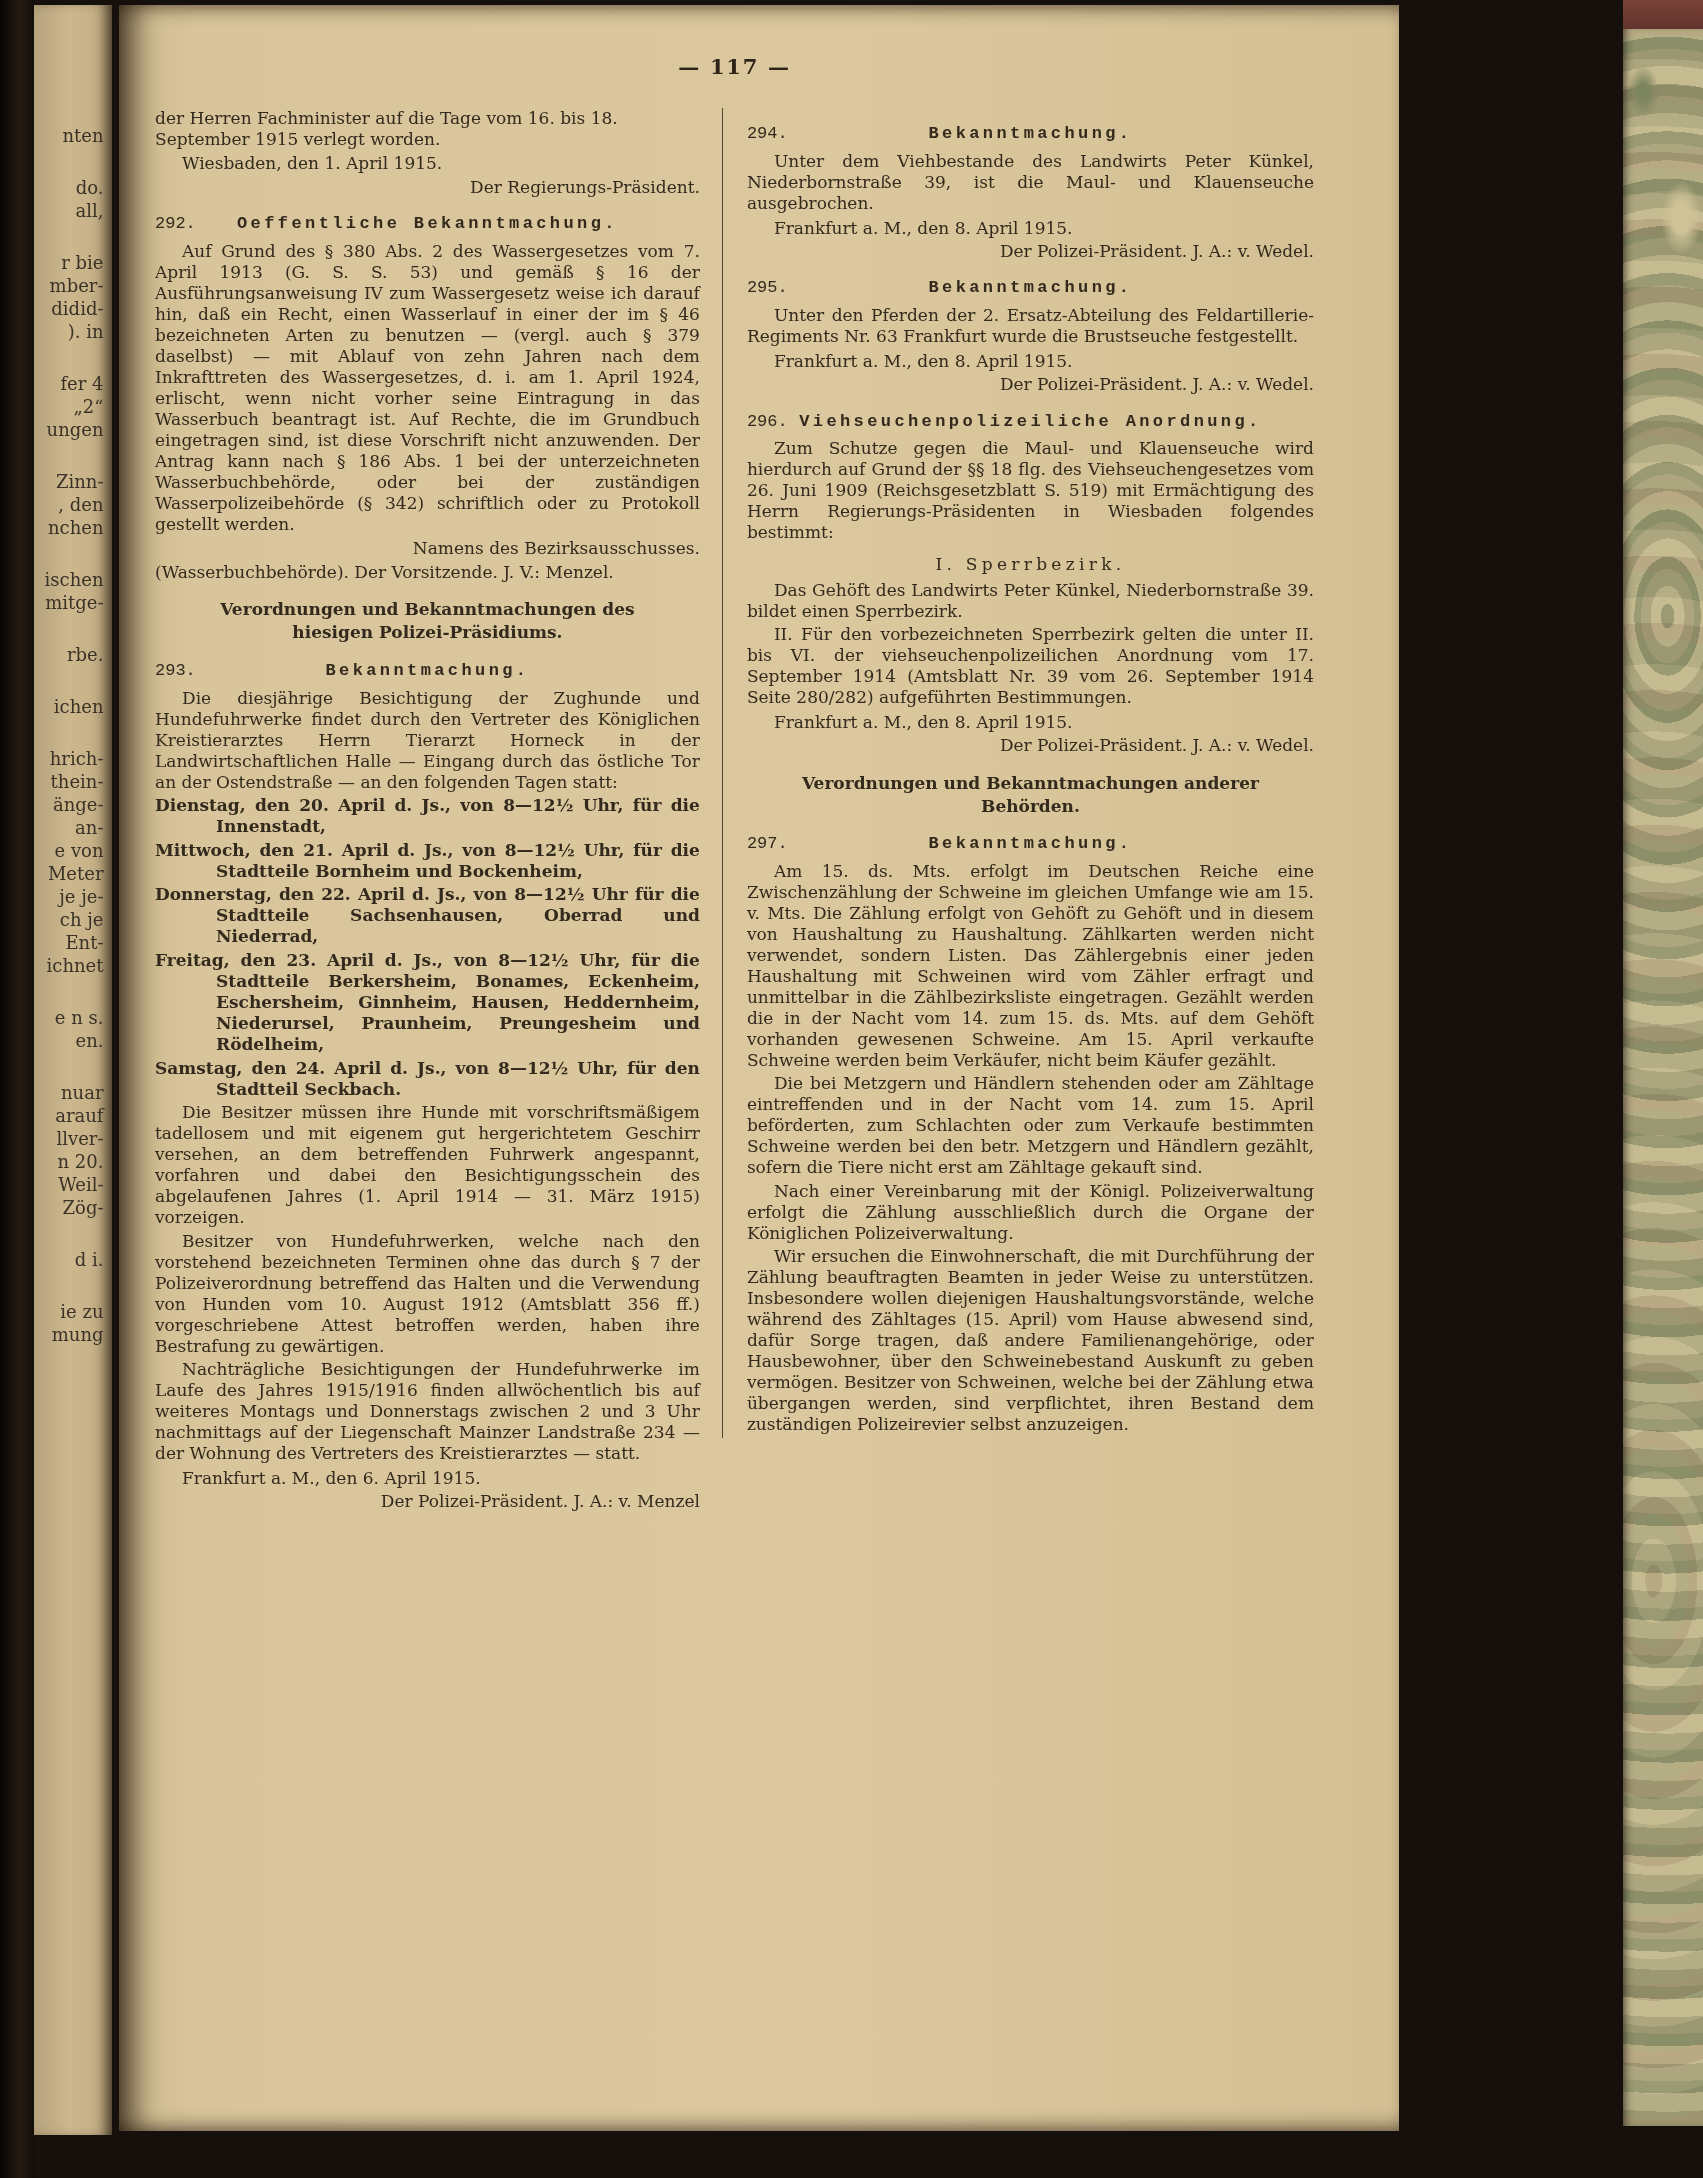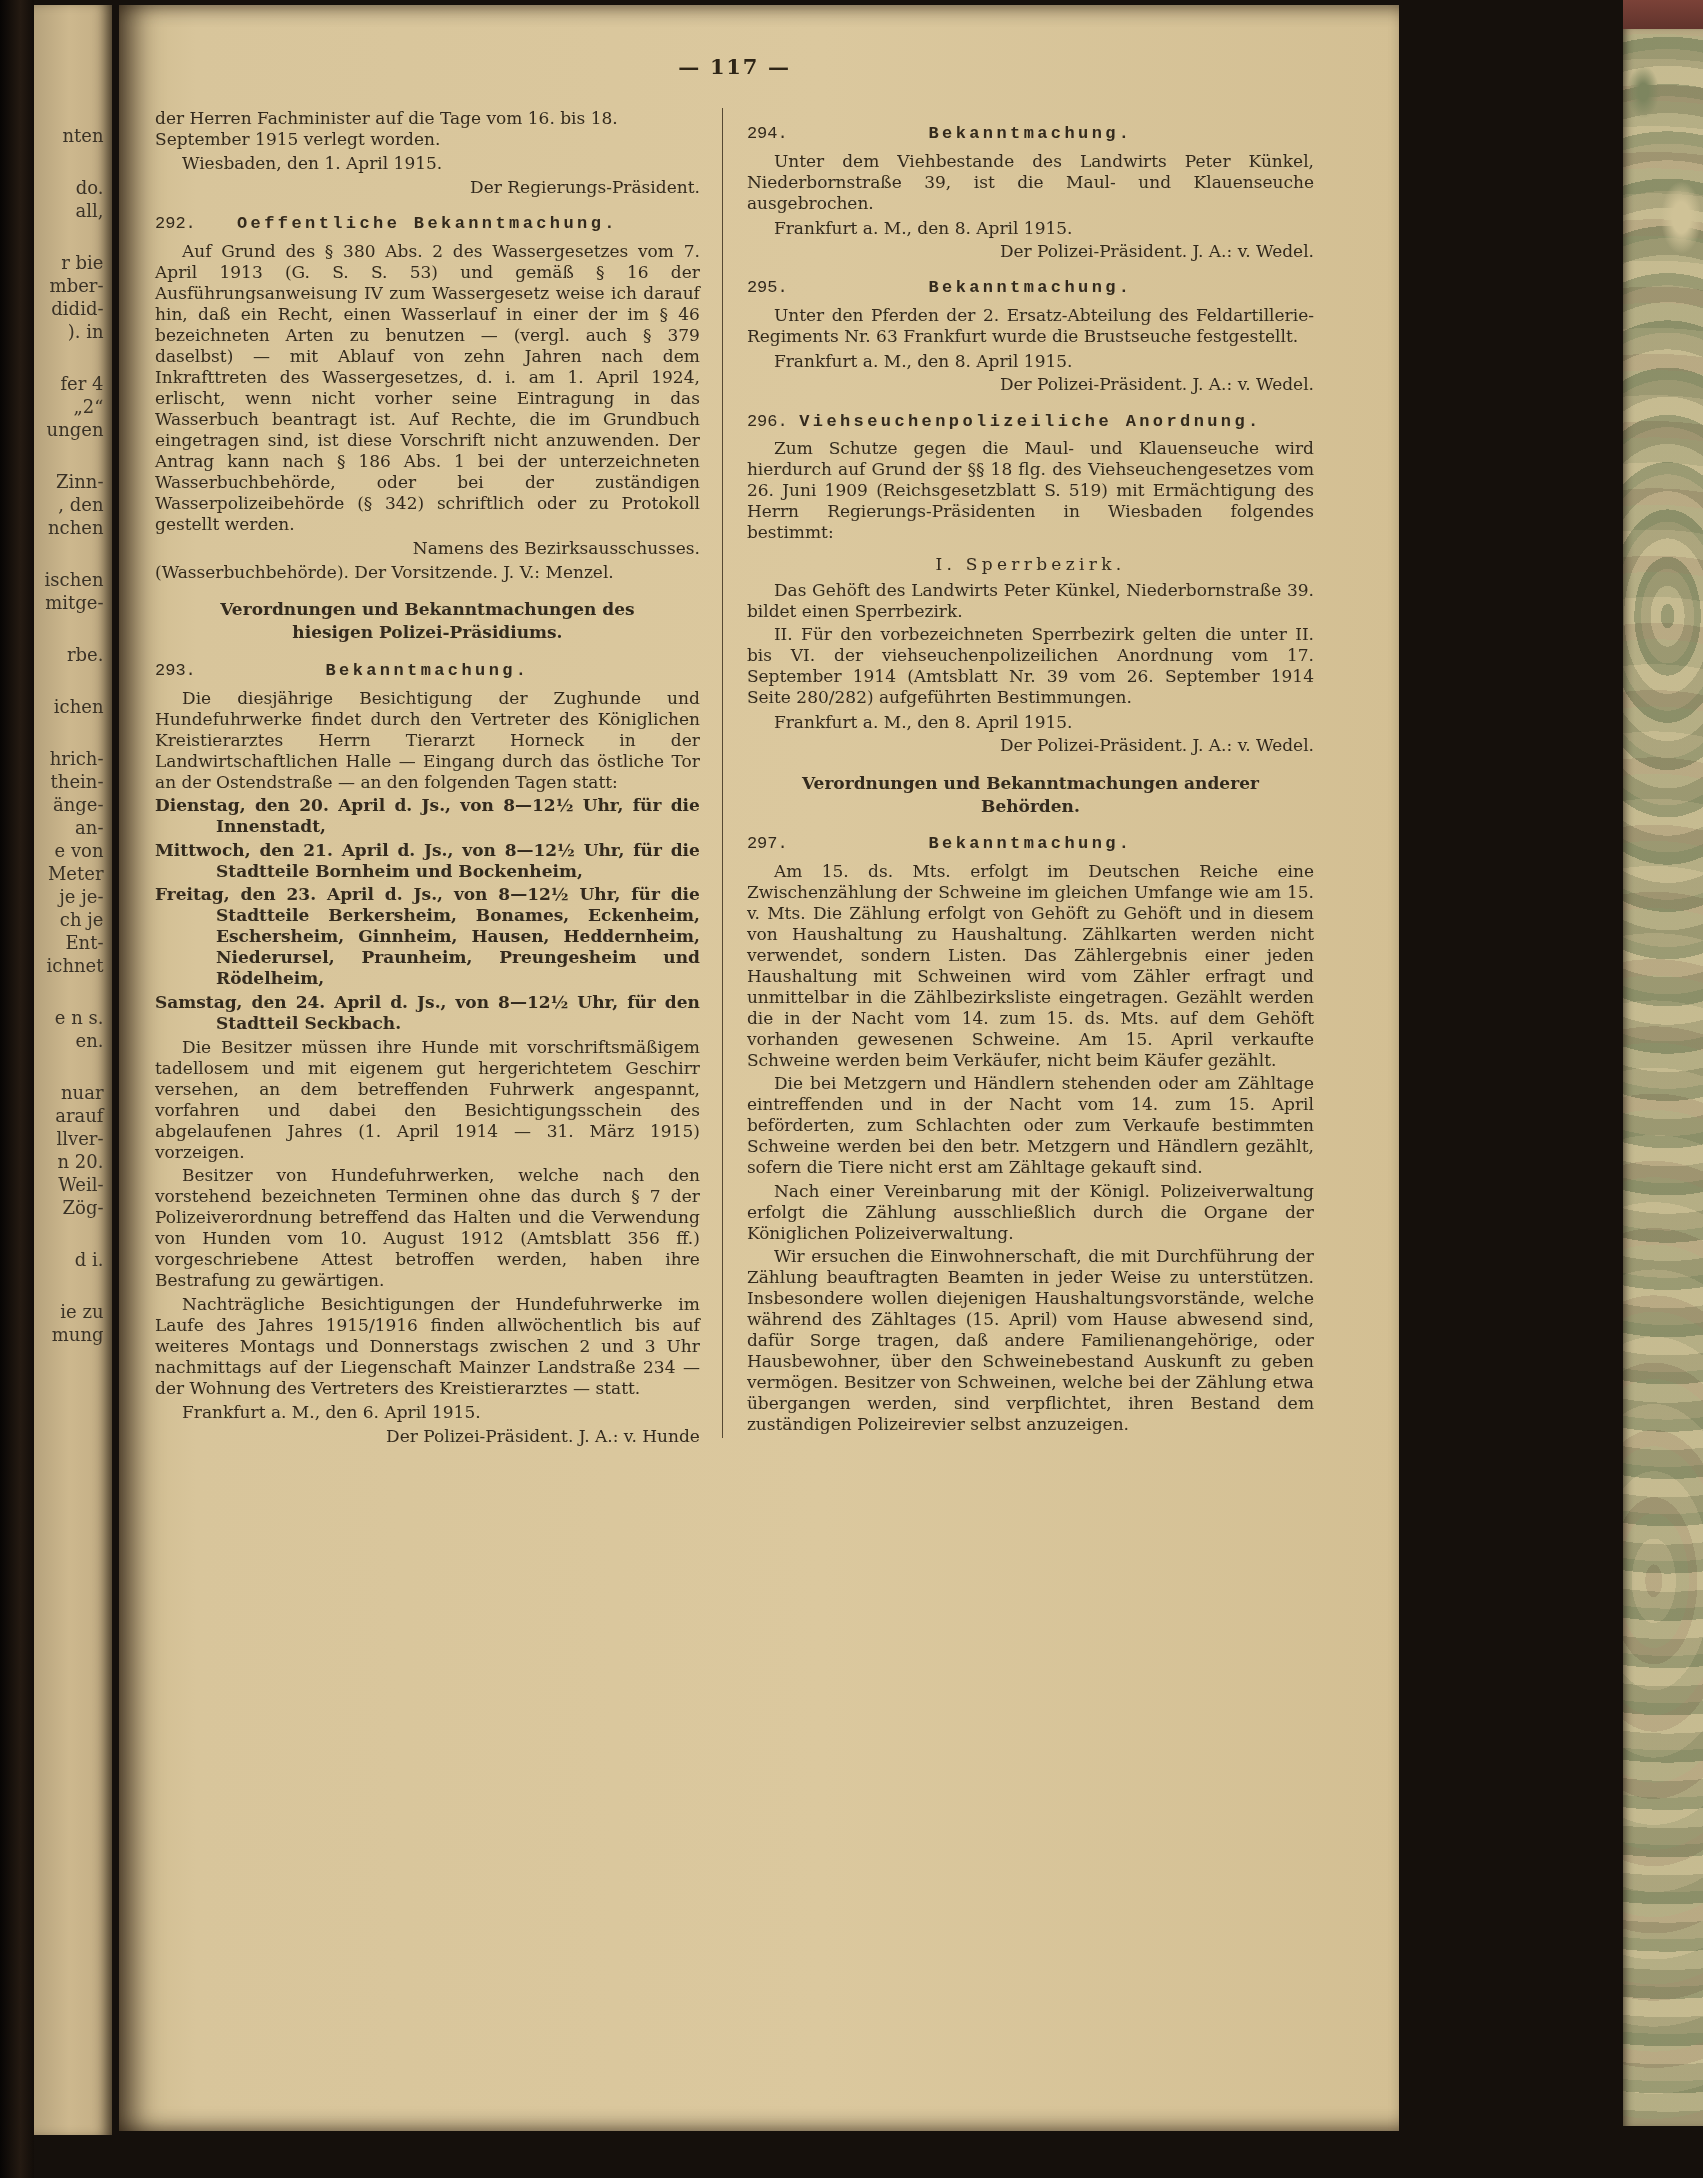--- a/index.html
+++ b/index.html
@@ -145,27 +145,28 @@
             <div class="blk signature">Der Regierungs-Präsident.</div>
             <div class="blk numbered"><span class="num">292.</span><span class="ntitle">Oeffentliche Bekanntmachung.</span></div>
             <div class="blk para">Auf Grund des § 380 Abs. 2 des Wassergesetzes vom 7. April 1913 (G. S. S. 53) und gemäß § 16 der Ausführungsanweisung IV zum Wassergesetz weise ich darauf hin, daß ein Recht, einen Wasserlauf in einer der im § 46 bezeichneten Arten zu benutzen — (vergl. auch § 379 daselbst) — mit Ablauf von zehn Jahren nach dem Inkrafttreten des Wassergesetzes, d. i. am 1. April 1924, erlischt, wenn nicht vorher seine Eintragung in das Wasserbuch beantragt ist. Auf Rechte, die im Grundbuch eingetragen sind, ist diese Vorschrift nicht anzuwenden. Der Antrag kann nach § 186 Abs. 1 bei der unterzeichneten Wasserbuchbehörde, oder bei der zuständigen Wasserpolizeibehörde (§ 342) schriftlich oder zu Protokoll gestellt werden.</div>
             <div class="blk signature">Namens des Bezirksausschusses.</div>
             <div class="blk para-flush">(Wasserbuchbehörde). Der Vorsitzende.  J. V.: Menzel.</div>
             <div class="blk section-heading">Verordnungen und Bekanntmachungen des hiesigen Polizei-Präsidiums.</div>
             <div class="blk numbered"><span class="num">293.</span><span class="ntitle">Bekanntmachung.</span></div>
             <div class="blk para">Die diesjährige Besichtigung der Zughunde und Hundefuhrwerke findet durch den Vertreter des Königlichen Kreistierarztes Herrn Tierarzt Horneck in der Landwirtschaftlichen Halle — Eingang durch das östliche Tor an der Ostendstraße — an den folgenden Tagen statt:</div>
             <div class="blk hang">Dienstag, den 20. April d. Js., von 8—12½ Uhr, für die Innenstadt,</div>
             <div class="blk hang">Mittwoch, den 21. April d. Js., von 8—12½ Uhr, für die Stadtteile Bornheim und Bockenheim,</div>
+            <div class="blk hang">Donnerstag, den 22. April d. Js., von 8—12½ Uhr für die Stadtteile Sachsenhausen, Oberrad und Niederrad,</div>
             <div class="blk hang">Freitag, den 23. April d. Js., von 8—12½ Uhr, für die Stadtteile Berkersheim, Bonames, Eckenheim, Eschersheim, Ginnheim, Hausen, Heddernheim, Niederursel, Praunheim, Preungesheim und Rödelheim,</div>
             <div class="blk hang">Samstag, den 24. April d. Js., von 8—12½ Uhr, für den Stadtteil Seckbach.</div>
             <div class="blk para">Die Besitzer müssen ihre Hunde mit vorschriftsmäßigem tadellosem und mit eigenem gut hergerichtetem Geschirr versehen, an dem betreffenden Fuhrwerk angespannt, vorfahren und dabei den Besichtigungsschein des abgelaufenen Jahres (1. April 1914 — 31. März 1915) vorzeigen.</div>
             <div class="blk para">Besitzer von Hundefuhrwerken, welche nach den vorstehend bezeichneten Terminen ohne das durch § 7 der Polizeiverordnung betreffend das Halten und die Verwendung von Hunden vom 10. August 1912 (Amtsblatt 356 ff.) vorgeschriebene Attest betroffen werden, haben ihre Bestrafung zu gewärtigen.</div>
             <div class="blk para">Nachträgliche Besichtigungen der Hundefuhrwerke im Laufe des Jahres 1915/1916 finden allwöchentlich bis auf weiteres Montags und Donnerstags zwischen 2 und 3 Uhr nachmittags auf der Liegenschaft Mainzer Landstraße 234 — der Wohnung des Vertreters des Kreistierarztes — statt.</div>
             <div class="blk dateline">Frankfurt a. M., den 6. April 1915.</div>
-            <div class="blk signature">Der Polizei-Präsident.  J. A.: v. Hunde</div>
+            <div class="blk signature">Der Polizei-Präsident.  J. A.: v. Menzel</div>
           </div>
         <div class="col right">
             <div class="blk numbered"><span class="num">294.</span><span class="ntitle">Bekanntmachung.</span></div>
             <div class="blk para">Unter dem Viehbestande des Landwirts Peter Künkel, Niederbornstraße 39, ist die Maul- und Klauenseuche ausgebrochen.</div>
             <div class="blk dateline">Frankfurt a. M., den 8. April 1915.</div>
             <div class="blk signature">Der Polizei-Präsident.  J. A.: v. Wedel.</div>
             <div class="blk numbered"><span class="num">295.</span><span class="ntitle">Bekanntmachung.</span></div>
             <div class="blk para">Unter den Pferden der 2. Ersatz-Abteilung des Feldartillerie-Regiments Nr. 63 Frankfurt wurde die Brustseuche festgestellt.</div>
             <div class="blk dateline">Frankfurt a. M., den 8. April 1915.</div>
             <div class="blk signature">Der Polizei-Präsident.  J. A.: v. Wedel.</div>

